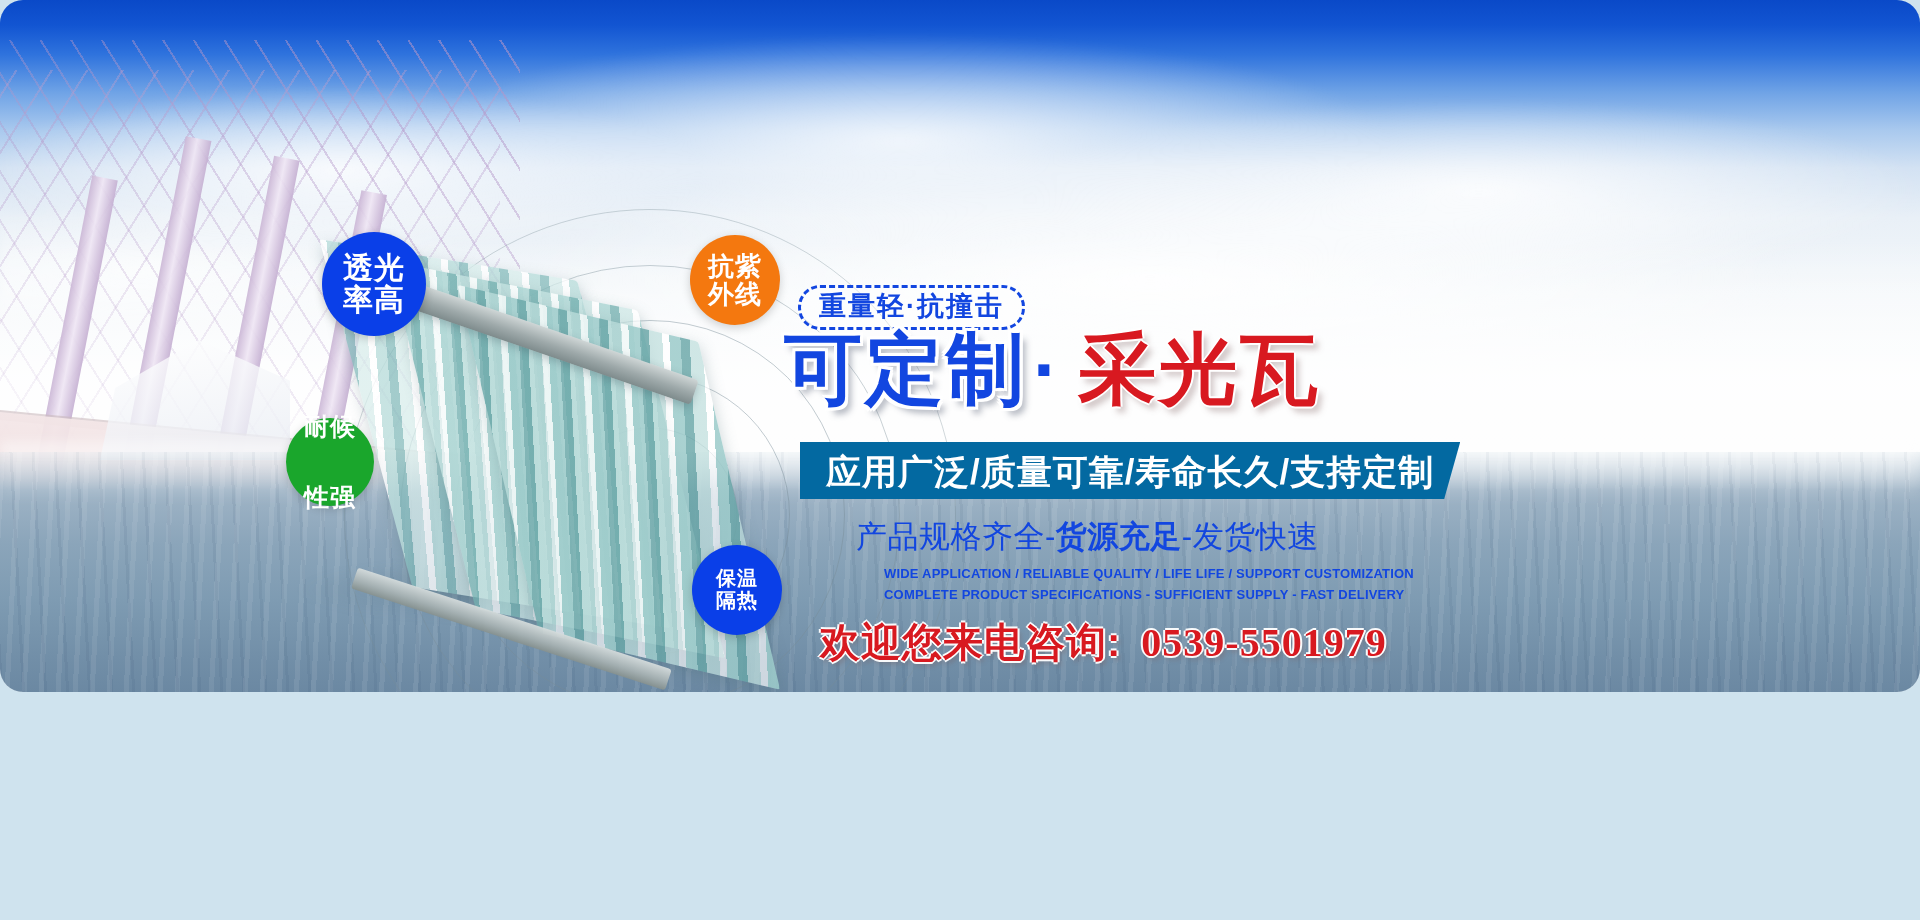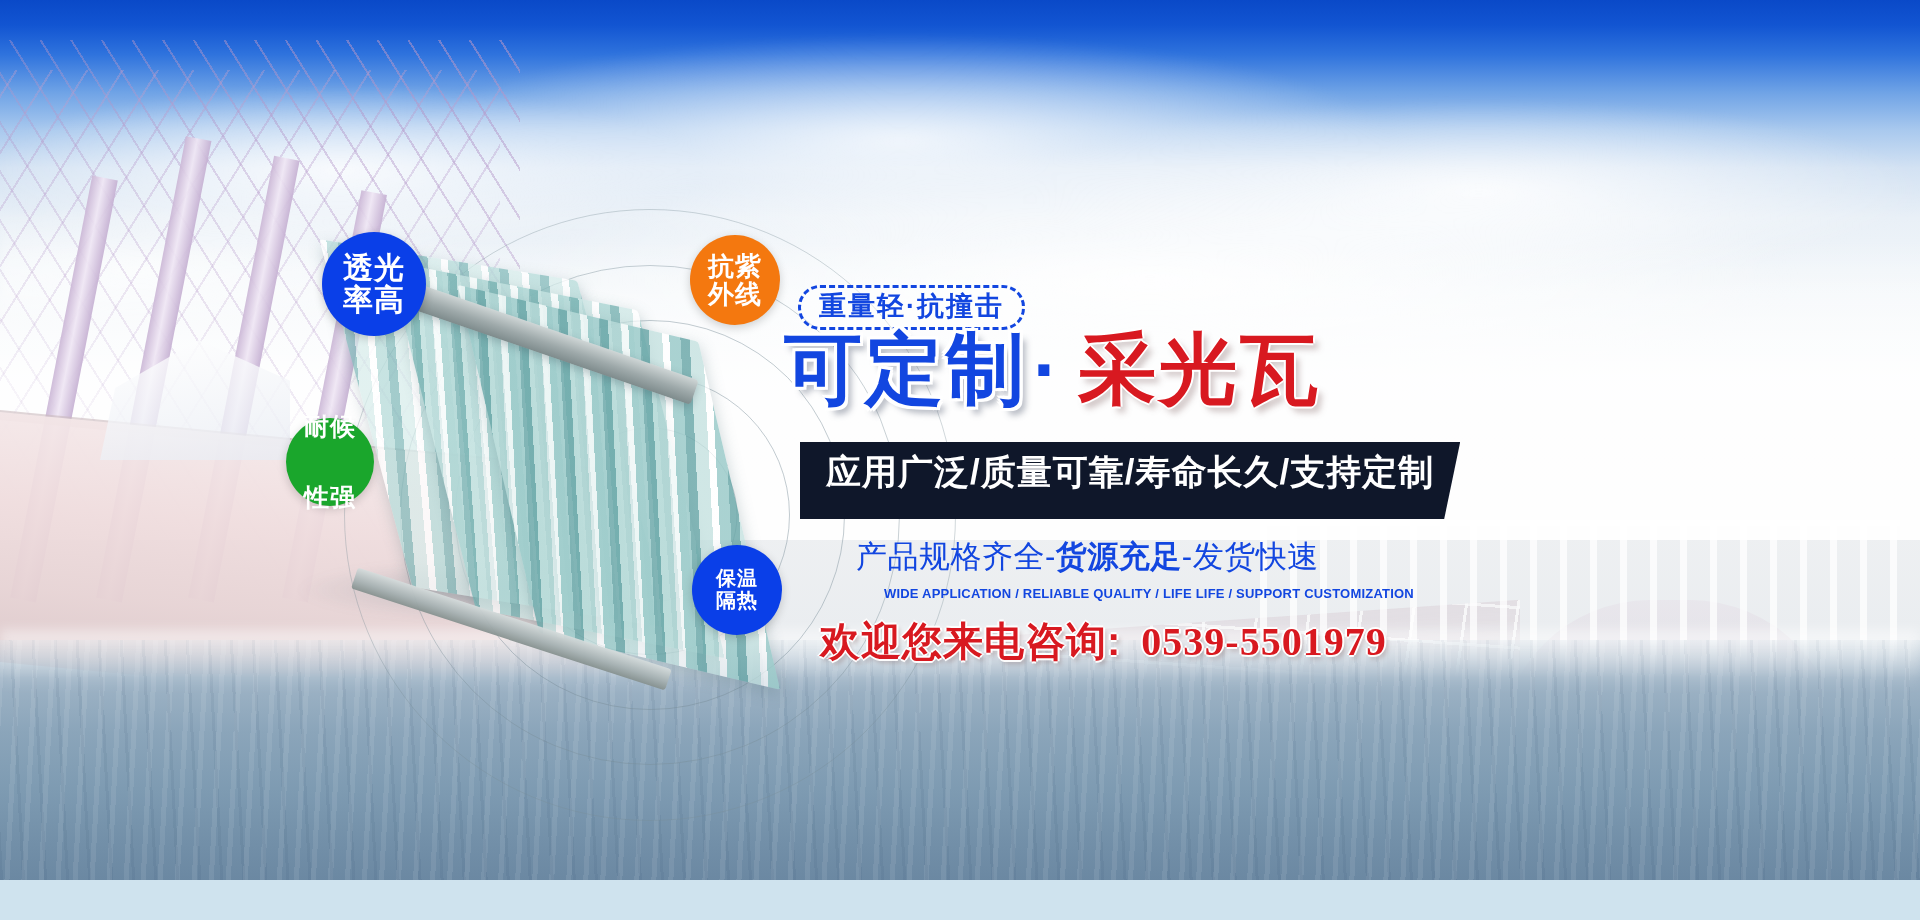--- a/index.html
+++ b/index.html
@@ -4,22 +4,23 @@
 <style>
   * { margin:0; padding:0; box-sizing:border-box; }
   html,body { width:1920px; height:920px; overflow:hidden; }
   body {
     font-family:"Liberation Sans","DejaVu Sans",sans-serif;
     background:#cfe3ee;
   }
 
   #banner {
     position:relative;
-    width:1920px; height:880px;
+    width:1920px; height:692px;
     overflow:hidden;
+    border-radius:23px;
   }
 
   
   .bg-sky {
     position:absolute; left:0; top:0; width:1920px; height:420px;
     background:
       linear-gradient(180deg,
         #0a49c8 0%,
         #1255d2 6%,
         #2f73dd 13%,
@@ -284,27 +285,27 @@
     color:#d81920;
     margin-left:10px;
     text-shadow:
       2px 0 0 #fff, -2px 0 0 #fff, 0 2px 0 #fff, 0 -2px 0 #fff,
       5px 6px 6px rgba(120,90,90,.35);
   }
 
   .orange-band {
     margin-top:34px;
     display:inline-block;
-    background:#0f172a;
+    background:#0369a1;
     color:#fff;
     font-size:35px;
     font-weight:700;
     letter-spacing:1px;
     line-height:1;
-    padding:12px 26px 30px 26px;
+    padding:12px 26px 10px 26px;
     margin-left:16px;
     clip-path:polygon(0 0, 100% 0, calc(100% - 16px) 100%, 0 100%);
     white-space:nowrap;
   }
 
   .sub-cn {
     margin-top:22px;
     margin-left:72px;
     color:#1246e0;
     font-size:31px;
@@ -417,20 +418,21 @@
     </div>
 
     <div class="orange-band">应用广泛/质量可靠/寿命长久/支持定制</div>
 
     <div class="sub-cn">
       <span>产品规格齐全-</span><b>货源充足</b><span>-发货快速</span>
     </div>
 
     <div class="eng">
       <div>WIDE APPLICATION / RELIABLE QUALITY / LIFE LIFE / SUPPORT CUSTOMIZATION</div>
+      <div>COMPLETE PRODUCT SPECIFICATIONS - SUFFICIENT SUPPLY - FAST DELIVERY</div>
     </div>
 
     <div class="phone-line">
       <span>欢迎您来电咨询:</span><span class="phone-num">0539-5501979</span>
     </div>
 
   </div>
 </div>
 
 </body></html>

